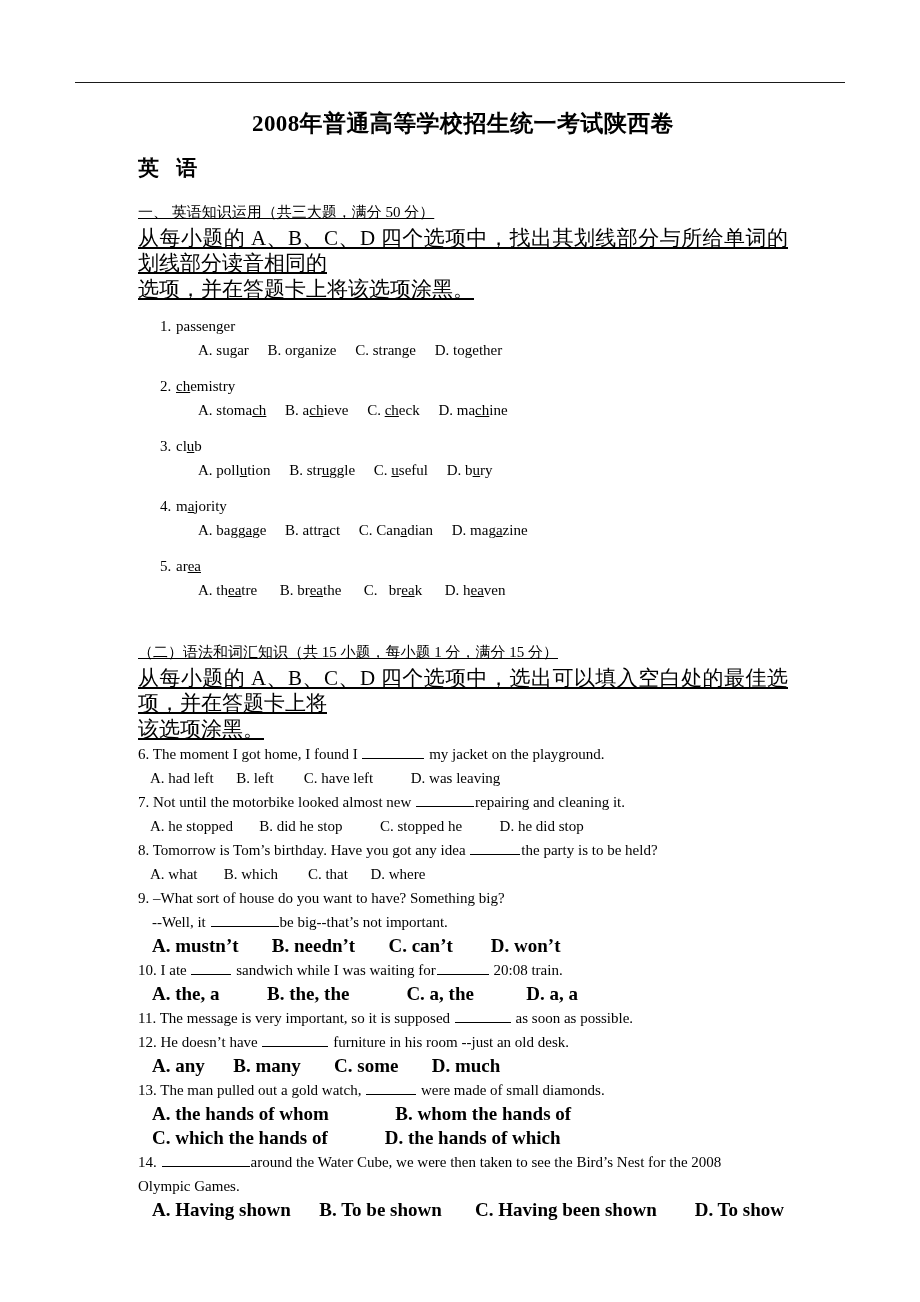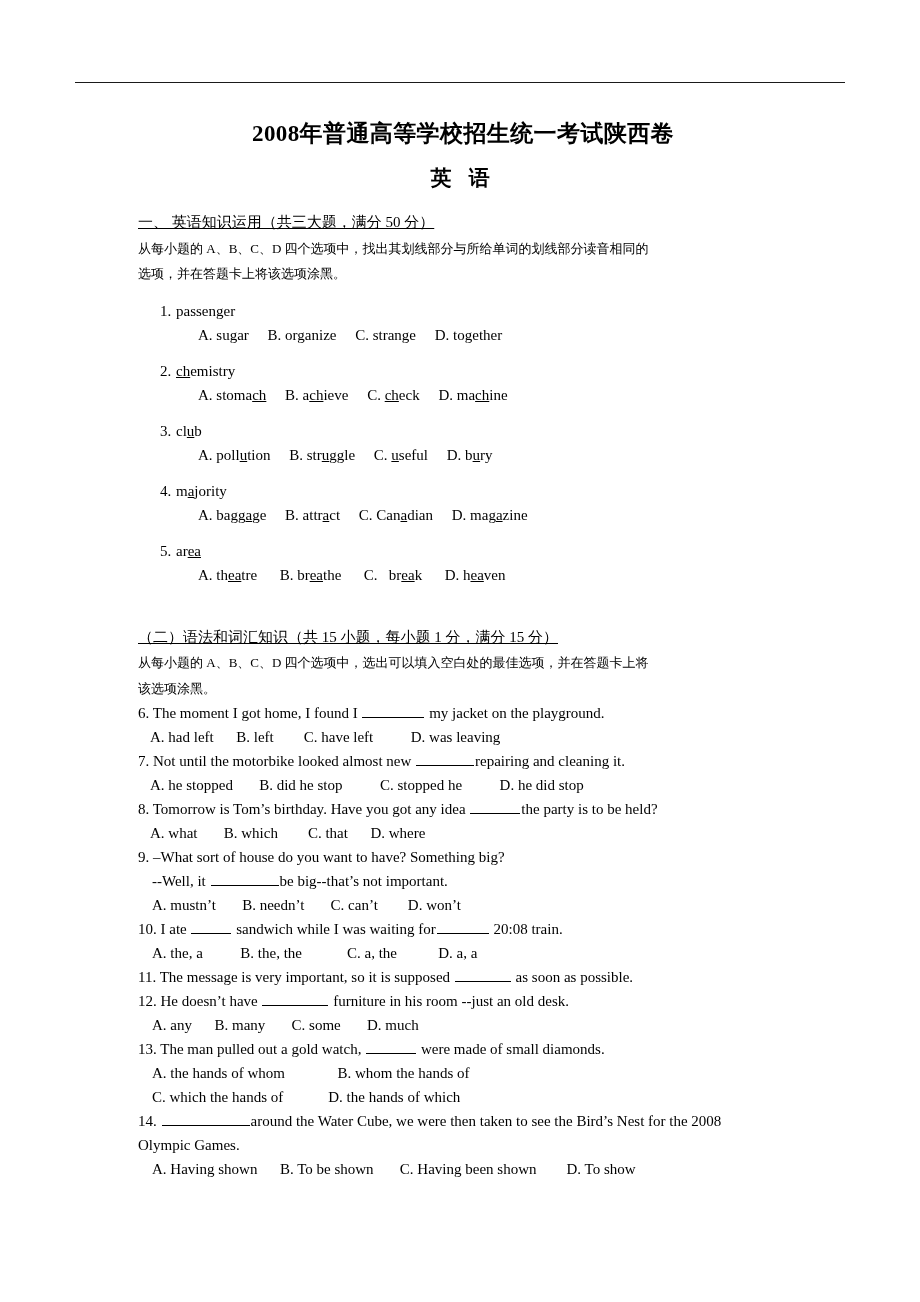--- a/index.html
+++ b/index.html
@@ -25,51 +25,51 @@
     position: absolute;
     left: 75px;
     top: 82px;
     width: 770px;
     height: 0;
     border-top: 1.6px solid #1a1a1a;
   }
   .content {
     position: absolute;
     left: 138px;
-    top: 108px;
+    top: 98px;
     width: 650px;
   }
 
   
   .doc-title {
     text-align: center;
     font-size: 23px;
     font-weight: bold;
     font-family: "Liberation Serif", "DejaVu Serif", serif;
     letter-spacing: 0.4px;
     margin: 0;
     padding: 11px 0 0 0;
     line-height: 1.3;
   }
   .doc-subtitle {
-    text-align: center;
     font-size: 21px;
     font-weight: bold;
     margin: 0;
     padding: 16px 0 0 0;
     line-height: 1.3;
     letter-spacing: 6px;
   }
 
   
   .para {
-    font-size: 13px;
+    font-size: 21px;
     line-height: 25.5px;
     margin: 0;
     text-align: justify;
+    text-decoration: underline;
   }
   .sec-head {
     font-size: 15px;
     line-height: 25.5px;
     margin: 0;
     text-decoration: underline;
   }
   .spacer-lg { height: 26px; }
 
   
@@ -96,24 +96,25 @@
     font-size: 15px;
     line-height: 24px;
   }
   .gr-opts {
     font-size: 15px;
     line-height: 24px;
     padding-left: 12px;
     white-space: pre;
   }
   .gr-opts-2 {
-    font-size: 15px;
+    font-size: 19px;
     line-height: 24px;
     padding-left: 14px;
     white-space: pre;
+    font-weight: bold;
   }
   .gr-sub {
     font-size: 15px;
     line-height: 24px;
     padding-left: 14px;
   }
 
   
   .blank {
     display: inline-block;

